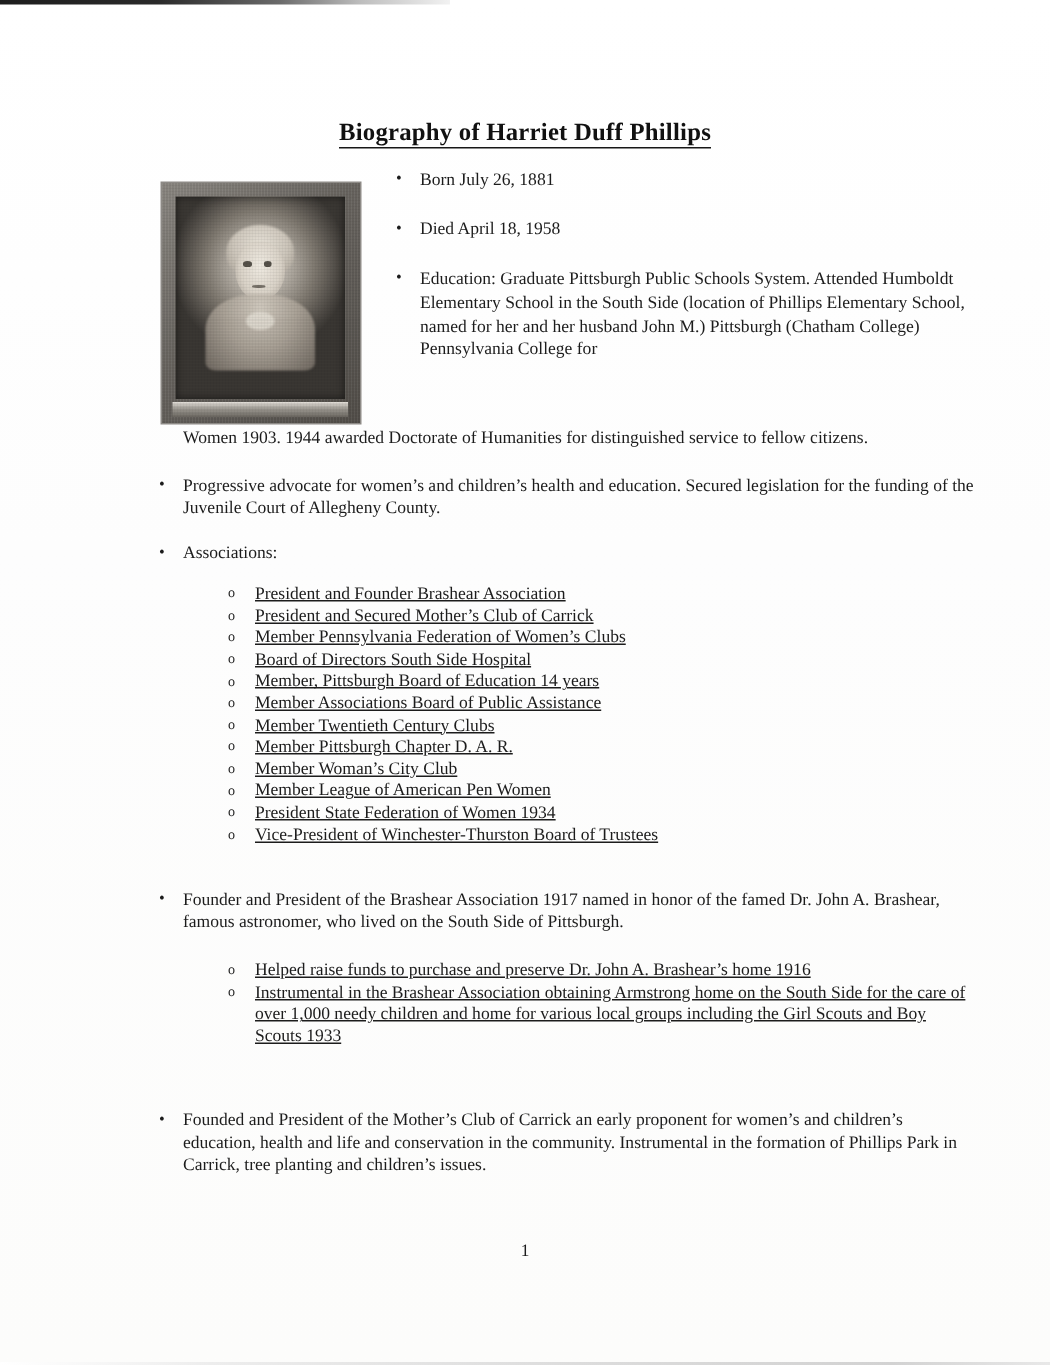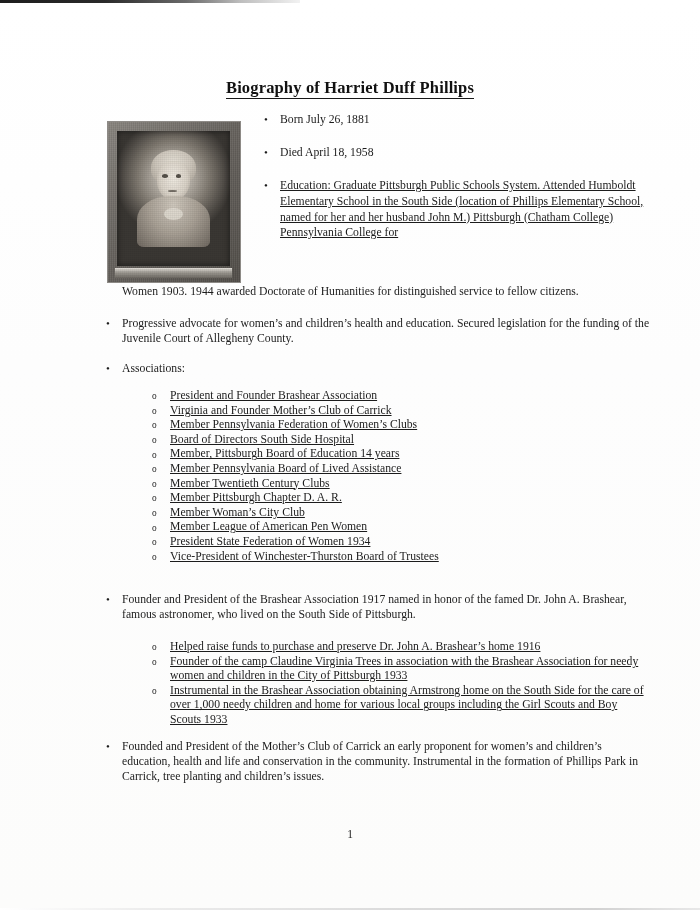--- a/index.html
+++ b/index.html
@@ -220,21 +220,21 @@
     color: #222;
   }
 
   
   #top-bullets {
     left: 262px;
     top: 112px;
     width: 400px;
   }
   #top-bullets li.b1 { margin-bottom: 18px; }
-  #top-bullets li.b1.tight { margin-bottom: 5px; text-decoration: underline; }
+  #top-bullets li.b1.tight { margin-bottom: 5px; }
   #top-bullets li.b1.edu { line-height: 15.6px; }
 
   
   #edu-tail {
     left: 122px;
     top: 284px;
     width: 530px;
   }
 
   #advocate {
@@ -328,44 +328,43 @@
 
     <div class="body-text" id="assoc-head">
       <ul class="lvl1">
         <li class="b1">Associations:</li>
       </ul>
     </div>
 
     <div class="body-text" id="assoc-list">
       <ul class="lvl2">
         <li class="b2">President and Founder Brashear Association</li>
-        <li class="b2">Virginia and Founder Mother’s Club of Carrick</li>
+        <li class="b2">President and Secured Mother’s Club of Carrick</li>
         <li class="b2">Member Pennsylvania Federation of Women’s Clubs</li>
         <li class="b2">Board of Directors South Side Hospital</li>
         <li class="b2">Member, Pittsburgh Board of Education 14 years</li>
-        <li class="b2">Member Pennsylvania Board of Lived Assistance</li>
+        <li class="b2">Member Associations Board of Public Assistance</li>
         <li class="b2">Member Twentieth Century Clubs</li>
         <li class="b2">Member Pittsburgh Chapter D. A. R.</li>
         <li class="b2">Member Woman’s City Club</li>
         <li class="b2">Member League of American Pen Women</li>
         <li class="b2">President State Federation of Women 1934</li>
         <li class="b2">Vice-President of Winchester-Thurston Board of Trustees</li>
       </ul>
     </div>
 
     <div class="body-text" id="brashear">
       <ul class="lvl1">
         <li class="b1">Founder and President of the Brashear Association 1917 named in honor of the famed Dr. John A. Brashear, famous astronomer, who lived on the South Side of Pittsburgh.</li>
       </ul>
     </div>
 
     <div class="body-text" id="brashear-list">
       <ul class="lvl2">
         <li class="b2">Helped raise funds to purchase and preserve Dr. John A. Brashear’s home 1916</li>
-        <li class="b2">Founder of the camp Claudine Virginia Trees in association with the Brashear Association for needy women and children in the City of Pittsburgh 1933</li>
         <li class="b2">Instrumental in the Brashear Association obtaining Armstrong home on the South Side for the care of over 1,000 needy children and home for various local groups including the Girl Scouts and Boy Scouts 1933</li>
       </ul>
     </div>
 
     <div class="body-text" id="mothers-club">
       <ul class="lvl1">
         <li class="b1">Founded and President of the Mother’s Club of Carrick an early proponent for women’s and children’s education, health and life and conservation in the community. Instrumental in the formation of Phillips Park in Carrick, tree planting and children’s issues.</li>
       </ul>
     </div>
 

